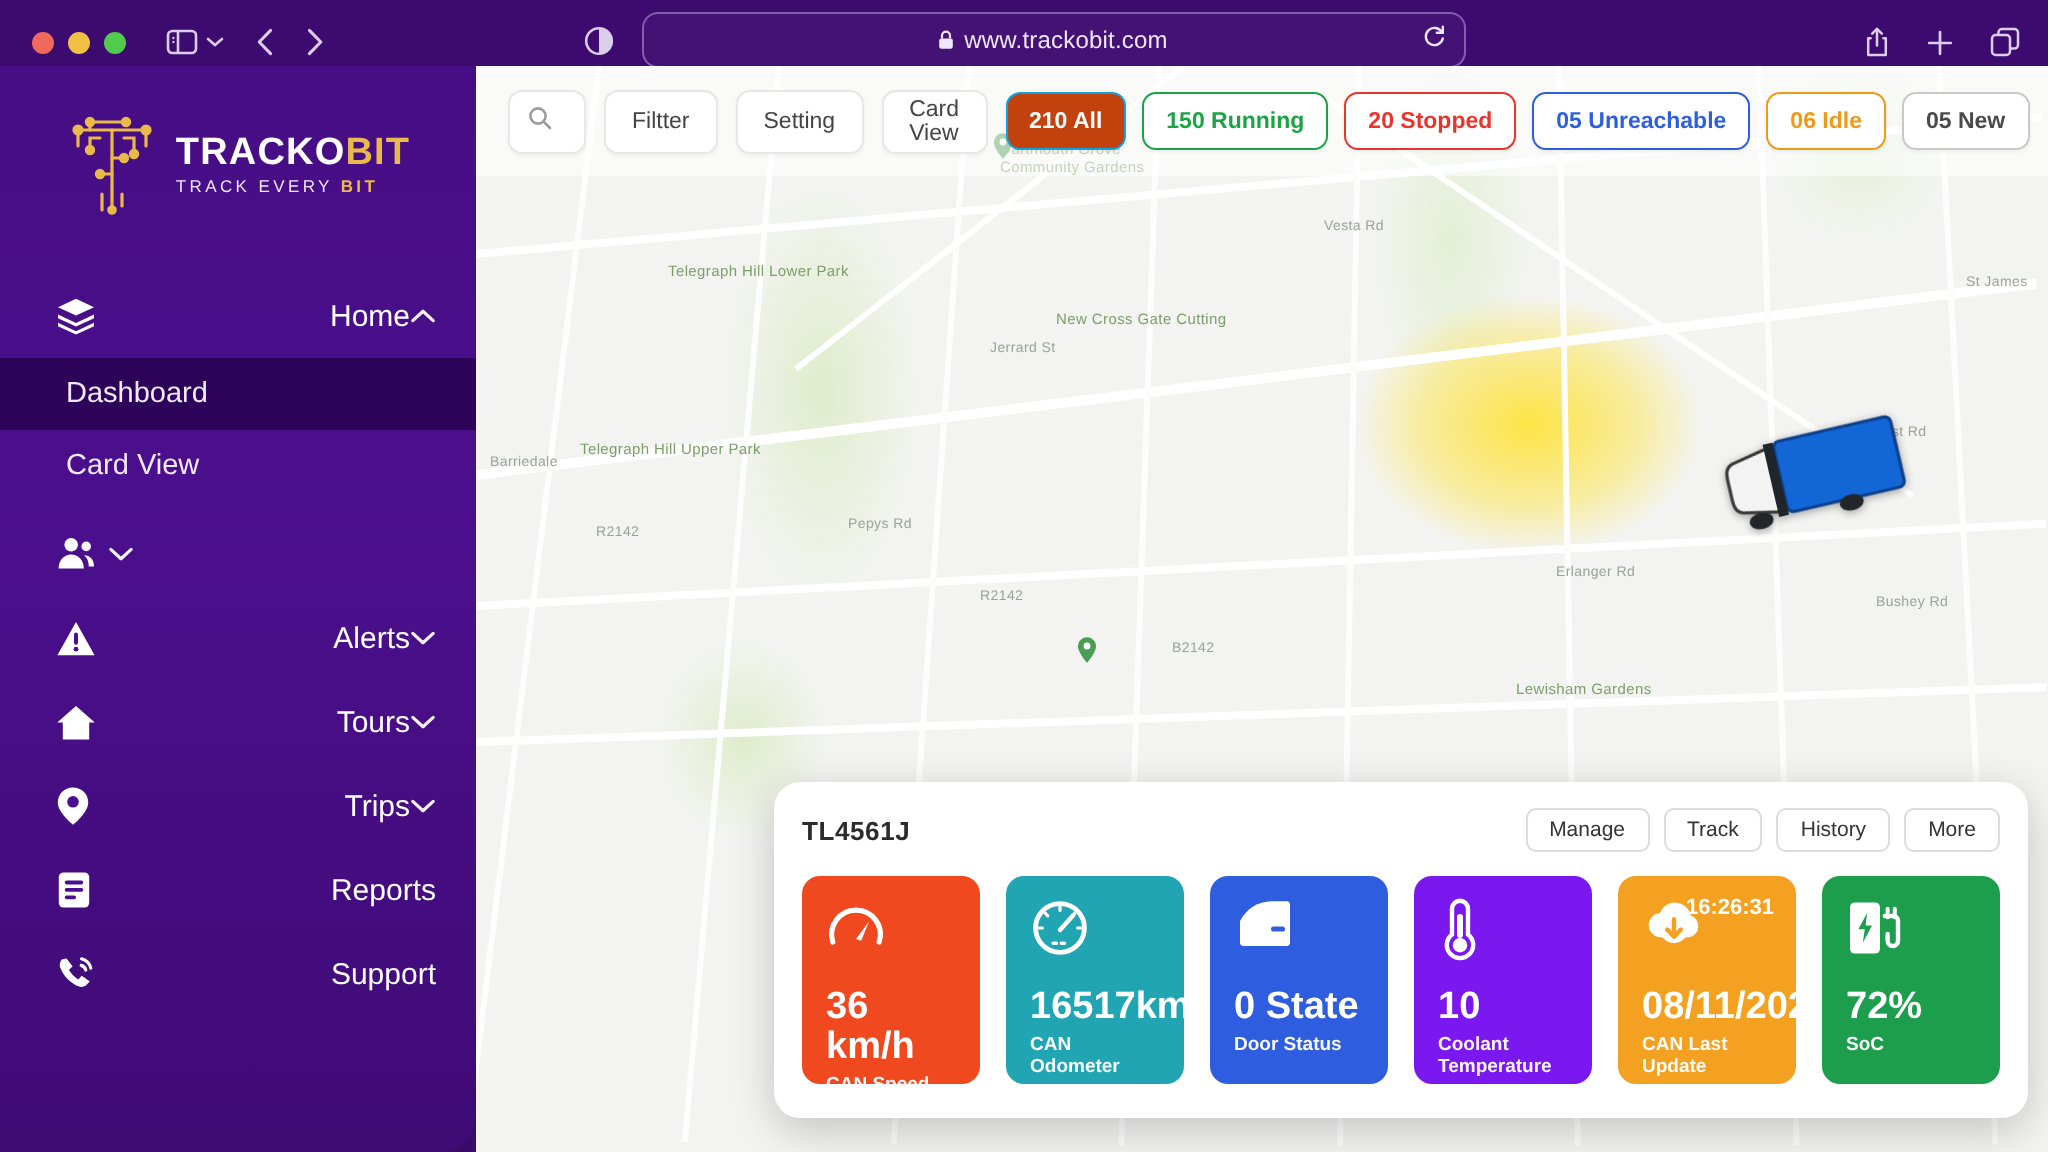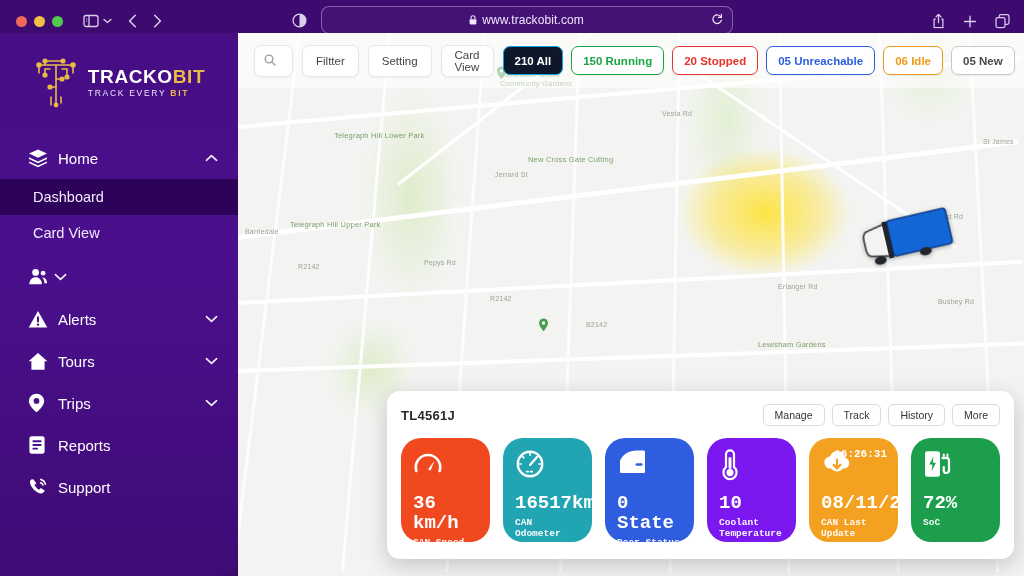--- a/index.html
+++ b/index.html
@@ -82,21 +82,21 @@
     height: 92px; display: flex; align-items: center; justify-content: center;
     gap: 9px; padding-top: 6px;
   }
   .logo-mark { width: 46px; height: 58px; }
   .logo-txt { display: flex; flex-direction: column; gap: 3px; }
   .logo-l1 { font-size: 19px; font-weight: 700; letter-spacing: .6px; color: #ffffff; line-height: 1; }
   .logo-l1 b { color: #e9b949; font-weight: 700; }
   .logo-l2 { font-size: 8.5px; letter-spacing: 1.7px; color: #efe6fb; line-height: 1; }
   .logo-l2 b { color: #e9b949; font-weight: 700; }
 
-  .nav { margin-top: 12px; }
+  .nav { margin-top: 12px; text-align: right; }
   .nav-item {
     display: flex; align-items: center; height: 42px;
     padding: 0 20px 0 28px; color: #ffffff;
     font-size: 15px; position: relative;
   }
   .nav-item .ic { width: 26px; display: flex; align-items: center; color:#fff; }
   .nav-item .lbl { flex: 1; margin-left: 4px; }
   .nav-item .chev { opacity: .95; display: flex; }
   .nav-sub {
     display: flex; align-items: center; height: 36px;
@@ -186,22 +186,22 @@
   .panel-actions { margin-left: auto; display: flex; gap: 7px; }
   .pbtn {
     height: 22px; border-radius: 5px; border: 1px solid #dcdcdc;
     background: #fff; padding: 0 11px; font-size: 10.5px; color: #333;
     display: flex; align-items: center; justify-content: center;
   }
   .cards {
     display: flex; gap: 13px; margin-top: 10px;
   }
   .card {
-    flex: 1; height: 104px; border-radius: 20px; color: #fff;
-    padding: 11px 12px 0 12px; position: relative; overflow: hidden; font-family: Liberation Mono, monospace;
+    flex: 1; height: 104px; border-radius: 9px; color: #fff;
+    padding: 11px 12px 0 12px; position: relative; overflow: hidden;
   }
   .card .cic { height: 36px; display: flex; align-items: flex-start; }
   .card .cval { font-size: 19px; font-weight: 700; line-height: 1.05; margin-top: 9px; }
   .card .clbl { font-size: 9.5px; font-weight: 700; margin-top: 3px; opacity: .96; }
   .card .ctime {
     position: absolute; right: 11px; top: 10px; font-size: 11px; font-weight: 700;
   }
 </style>
 </head>
 <body>
@@ -507,21 +507,21 @@
                 <circle cx="5" cy="5" r="3.8"></circle>
                 <path d="M7.9 7.9 L11 11"></path>
               </svg>
           </span>
           <input placeholder="Search Vehicle" style="">
         </div>
         <div class="tbtn">Filtter</div>
         <div class="tbtn">Setting</div>
         <div class="tbtn">Card View</div>
         <div class="chips">
-            <div class="chip" style="background: #0f172a; border-color: rgb(15, 163, 226); color: rgb(255, 255, 255);">210 All</div>
+            <div class="chip" style="background: #c2410c; border-color: rgb(15, 163, 226); color: rgb(255, 255, 255);">210 All</div>
             <div class="chip" style="border-color: rgb(27, 163, 69); color: rgb(27, 163, 69);">150 Running</div>
             <div class="chip" style="border-color: rgb(232, 52, 43); color: rgb(232, 52, 43);">20 Stopped</div>
             <div class="chip" style="border-color: rgb(44, 95, 224); color: rgb(44, 95, 224);">05 Unreachable</div>
             <div class="chip" style="border-color: rgb(236, 154, 23); color: rgb(236, 154, 23);">06 Idle</div>
             <div class="chip" style="border-color: rgb(201, 201, 201); color: rgb(74, 74, 74);">05 New</div>
           </div>
       </div>
 
       <section class="panel">
         <div class="panel-head">

